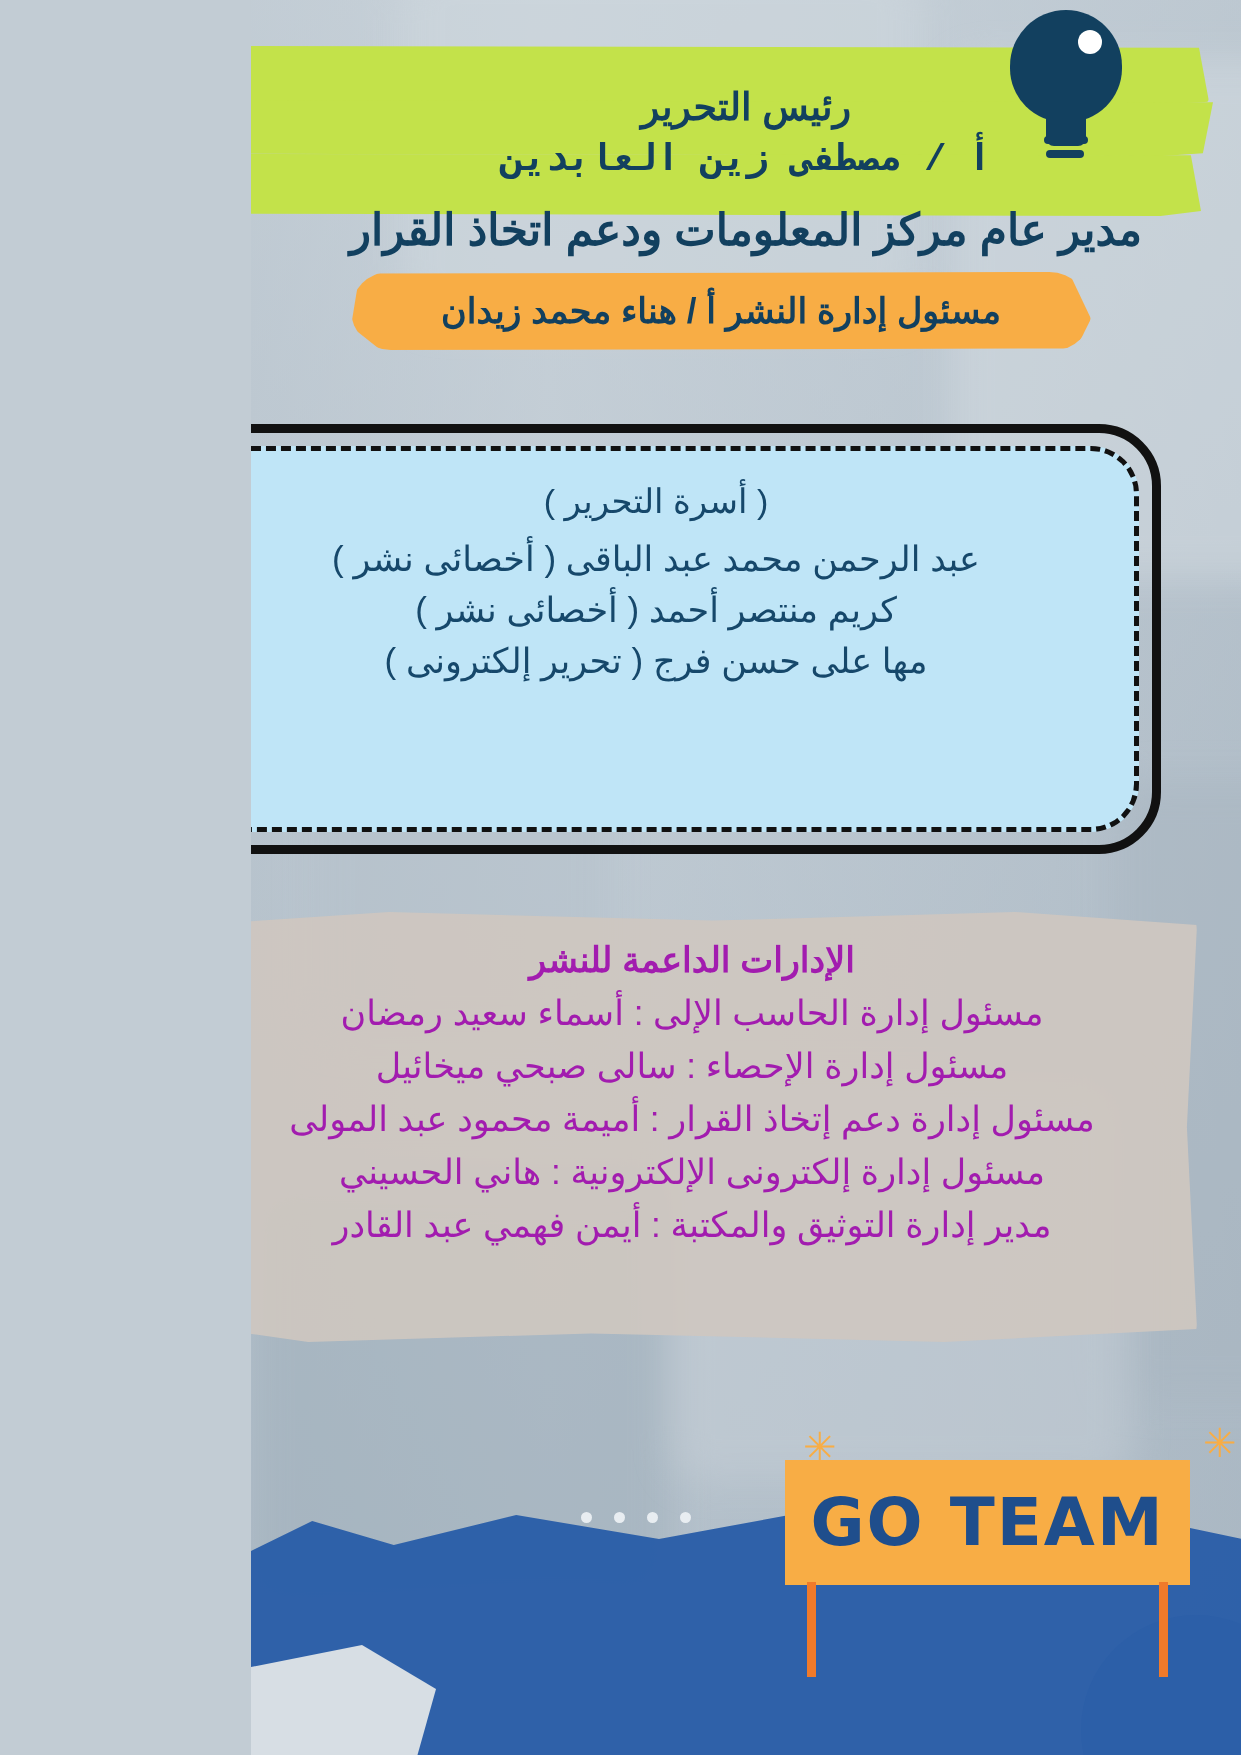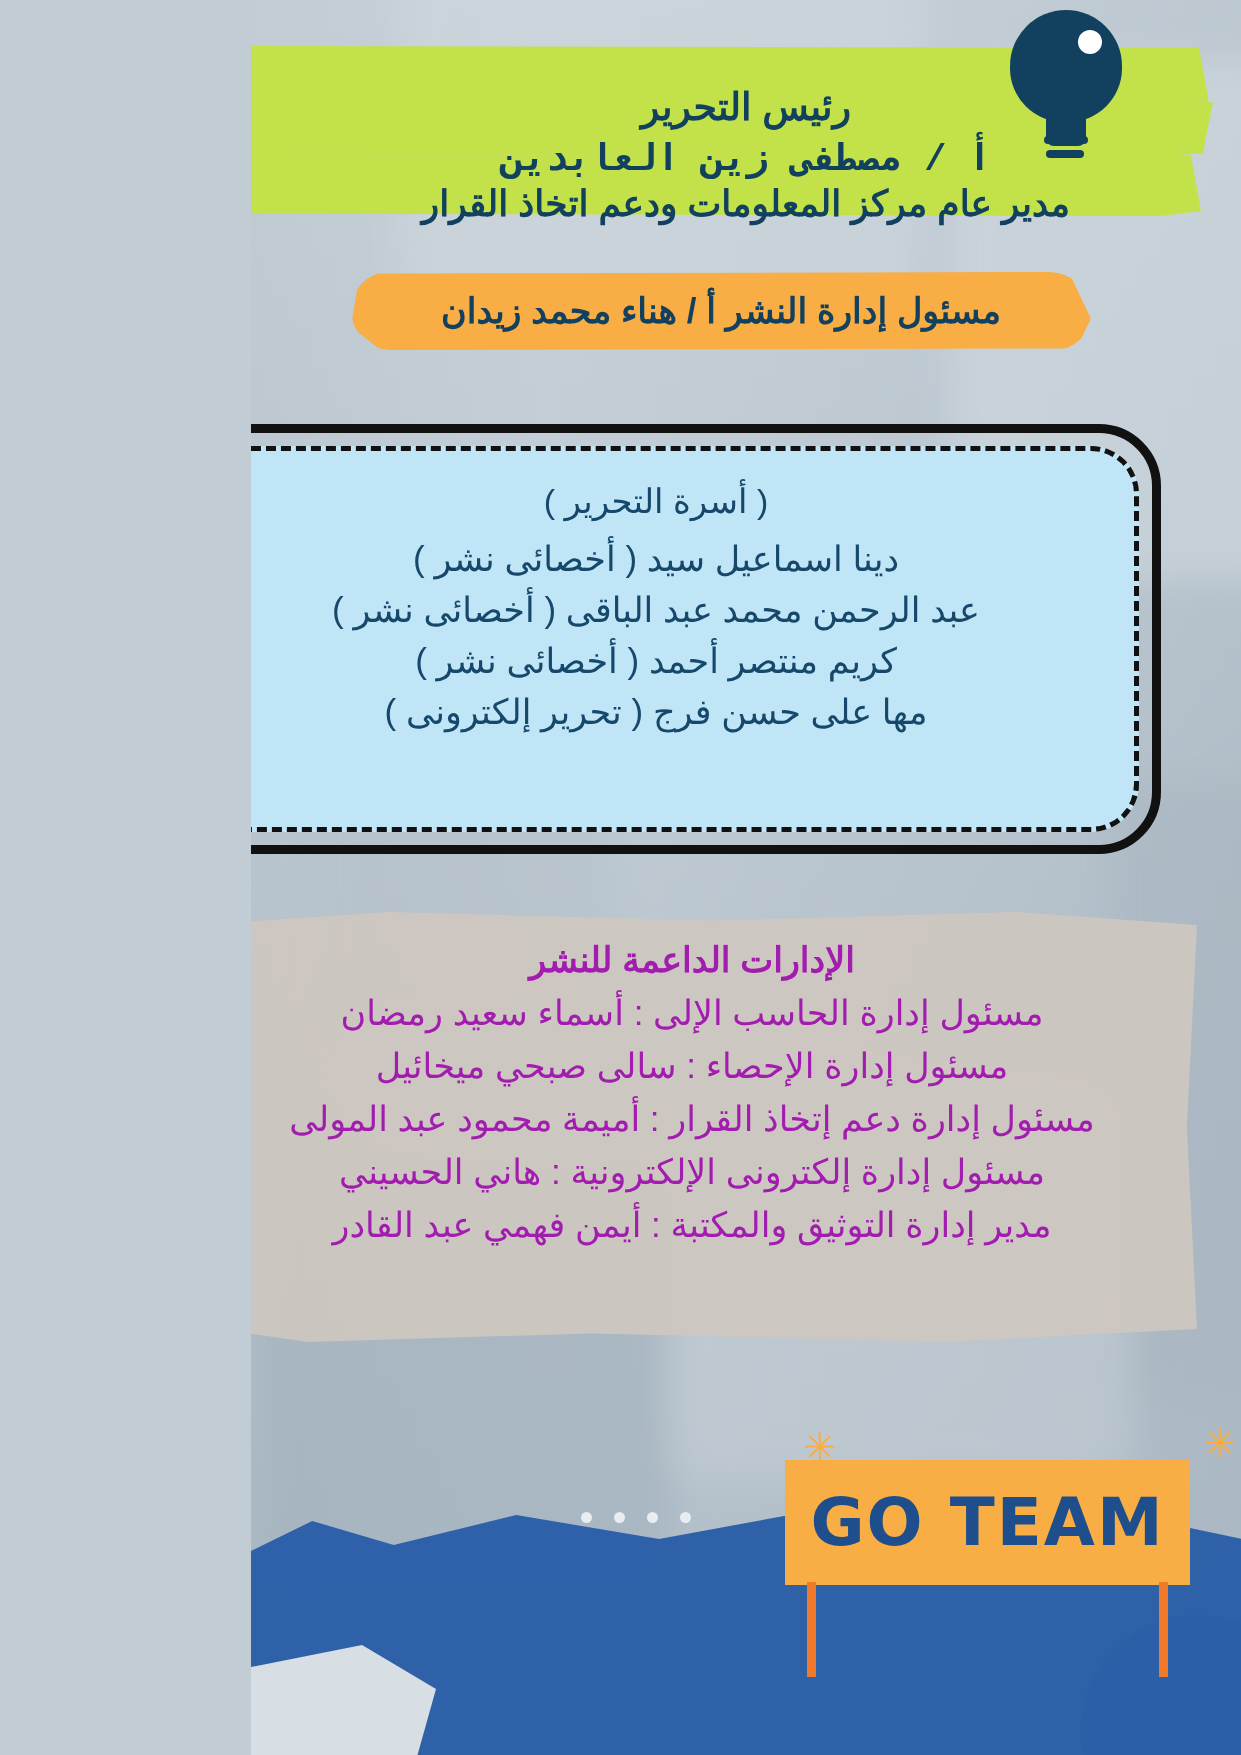--- a/index.html
+++ b/index.html
@@ -66,21 +66,21 @@
     position: absolute;
     right: 0; left: 0;
     text-align: center;
     color: #12405f;
     font-weight: bold;
     letter-spacing: 0;
     line-height: 1.0;
   }
   .ht-1 { top: 52px;  font-size: 38px; }
   .ht-2 { top: 106px; font-size: 37px; font-family: Liberation Mono, monospace; }
-  .ht-3 { top: 150px; font-size: 36px; }
+  .ht-3 { top: 172px; font-size: 44px; }
 
   
   .bulb-dark {
     position: absolute;
     top: 10px;
     right: 115px;
     width: 120px;
     height: 170px;
   }
   .bulb-dark .glass {
@@ -369,21 +369,20 @@
   </div>
 
   <div class="orange-pill">
     <span>مسئول إدارة النشر أ / هناء محمد زيدان</span>
   </div>
 
   <div class="edit-box-wrap">
     <div class="edit-box-outline"></div>
     <div class="edit-box-inner">
       <div class="eb-title">( أسرة التحرير )</div>
-      <div class="eb-row">دينا اسماعيل سيد ( أخصائى نشر )</div>
       <div class="eb-row">عبد الرحمن محمد عبد الباقى ( أخصائى نشر )</div>
       <div class="eb-row">كريم منتصر أحمد ( أخصائى نشر )</div>
       <div class="eb-row">مها على حسن فرج ( تحرير إلكترونى )</div>
     </div>
   </div>
 
   <div class="bulb-orange">
     <div class="ray r1"></div>
     <div class="ray r2"></div>
     <div class="ray r3"></div>

